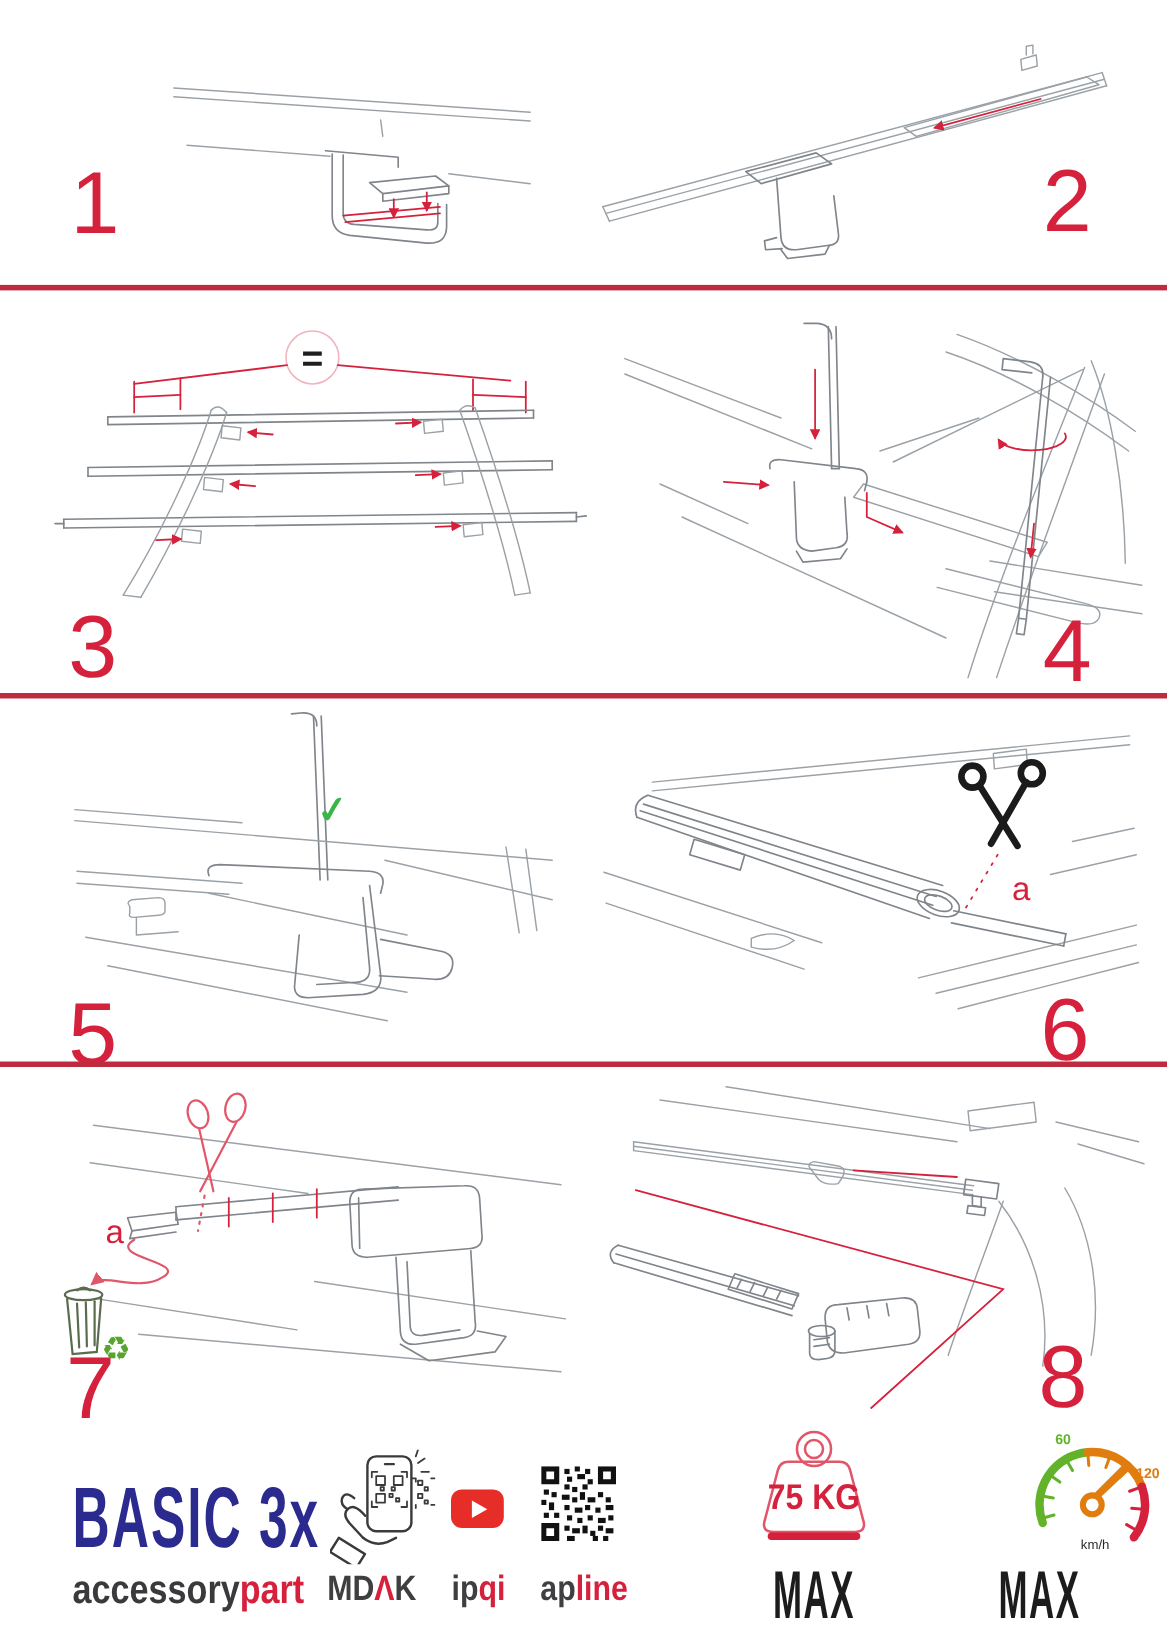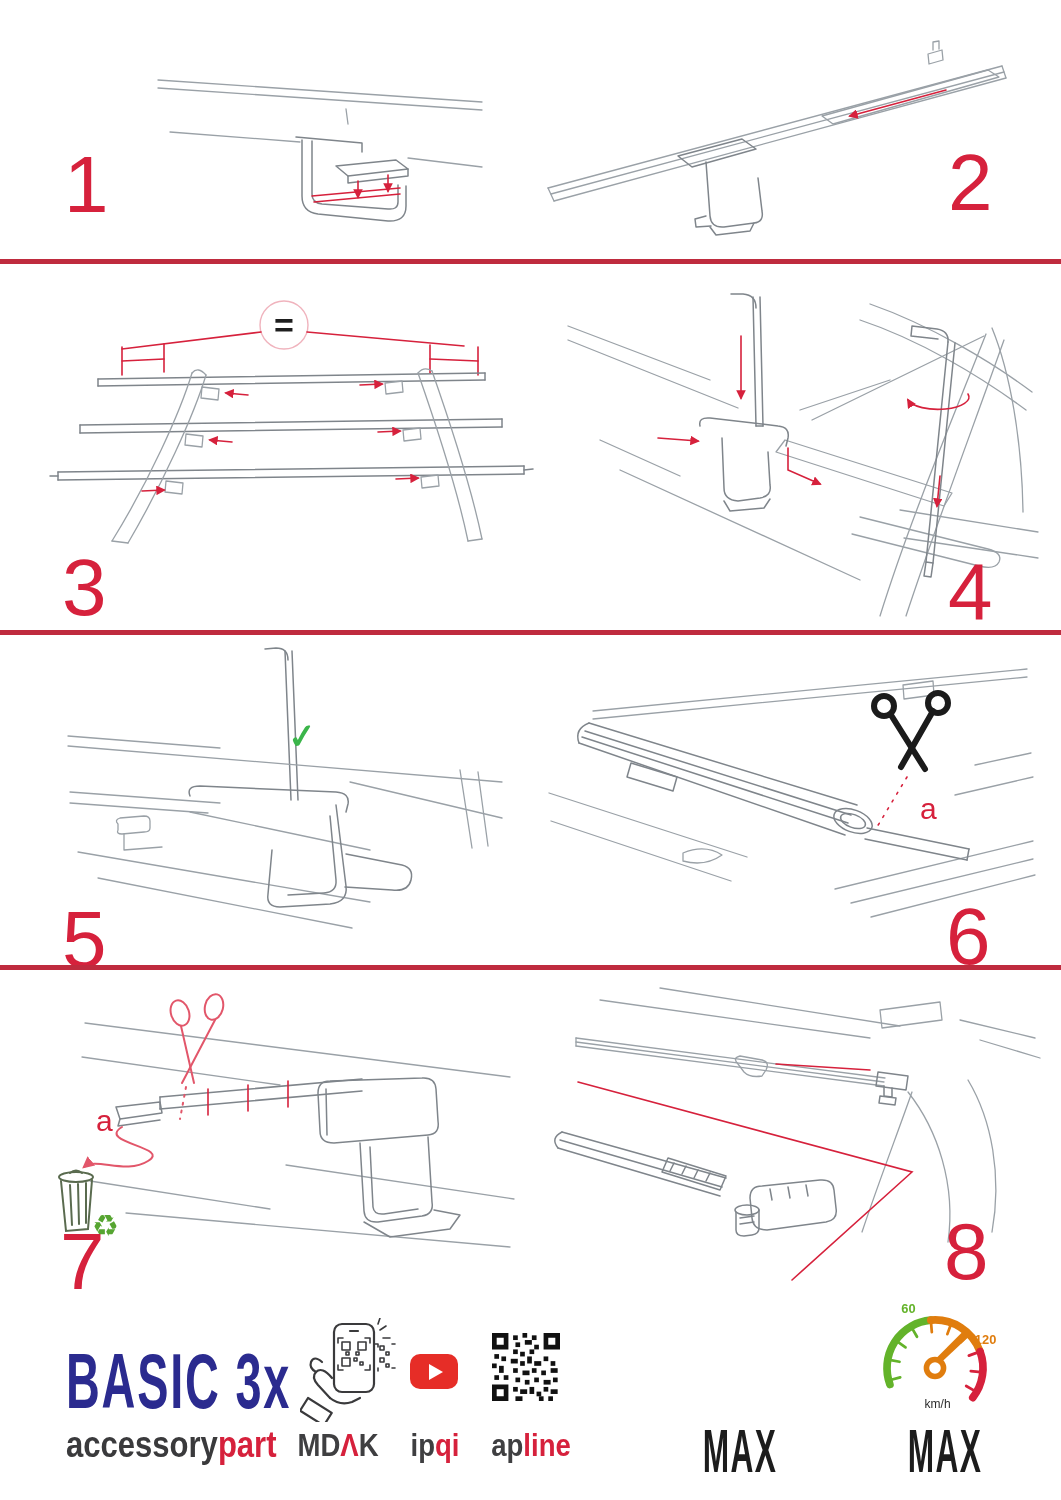--- a/index.html
+++ b/index.html
@@ -502,23 +502,34 @@
         <rect x="10" y="27" width="3" height="2"></rect>
           <rect x="20" y="27" width="2" height="2"></rect>
           <rect x="24" y="27" width="2" height="2"></rect>
       </g>
     </svg>
   </div>
   <div class="partner-label" style="left:486px;width:90px;">
     <span>ap</span><span class="red">line</span>
   </div>
 
+  <div class="illus" style="left:672px;top:1296px;width:136px;height:118px;">
+    <svg viewBox="0 0 140 122">
+      <g stroke="#e2566a" fill="none" stroke-width="2.4" stroke-linejoin="round">
+        <circle cx="70" cy="22" r="16"></circle>
+          <circle cx="70" cy="22" r="8.5"></circle>
+        <path d="M46,34 Q38,34 36,42 L24,88 Q20,100 32,100 L108,100 Q120,100 116,88 L104,42 Q102,34 94,34 Z"></path>
+      </g>
+      <path d="M30,104 L110,104" stroke="#d6213c" stroke-width="7" stroke-linecap="round" fill="none"></path>
+      <text x="70" y="78" text-anchor="middle" font-size="30" font-weight="700" fill="#d6213c" transform="scale(1,1.12) translate(0,-8)">75 KG</text>
+    </svg>
+  </div>
   <div class="max-label" style="left:680px;width:120px;">MAX</div>
 
-  <div class="illus" style="left:868px;top:1296px;width:134px;height:120px;">
+  <div class="illus" style="left:926px;top:1296px;width:134px;height:120px;">
     <svg viewBox="0 0 150 140">
       <g fill="none" stroke-linecap="round" stroke-width="9">
         <path d="M22.4,103.2 A56,56 0 0 1 70.1,28.2" stroke="#63b32a"></path>
         <path d="M70.1,28.2 A56,56 0 0 1 127.6,64.8" stroke="#e07d0e"></path>
         <path d="M127.6,64.8 A56,56 0 0 1 119.1,118.5" stroke="#d6213c"></path>
       </g>
       <g stroke-width="3.2" stroke-linecap="round">
         <line x1="34.4" y1="94.9" x2="22.8" y2="98.0" stroke="#63b32a"></line>
         <line x1="33.6" y1="76.7" x2="21.8" y2="74.6" stroke="#63b32a"></line>
         <line x1="40.6" y1="59.9" x2="30.8" y2="53.0" stroke="#63b32a"></line>

